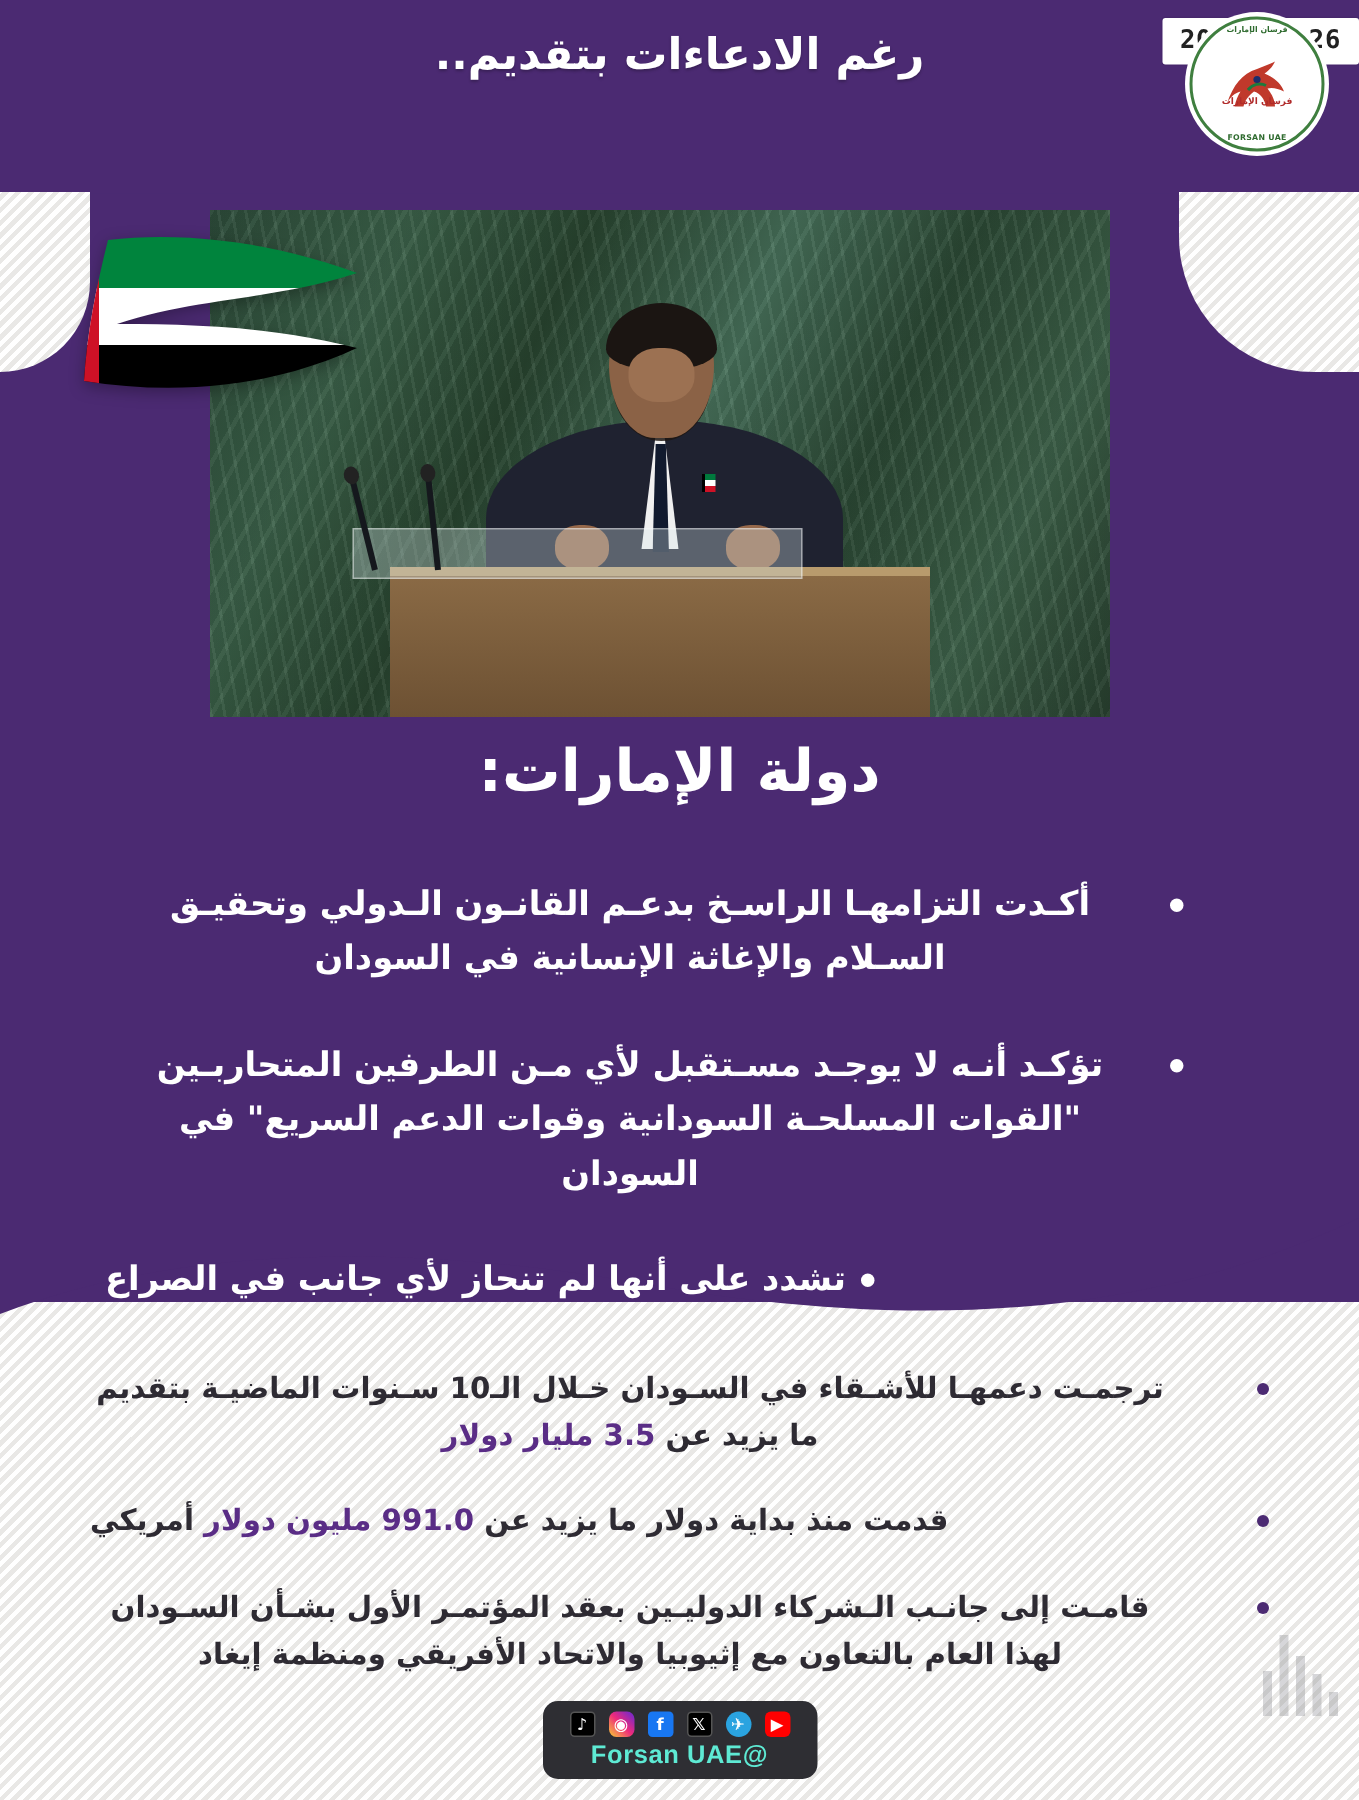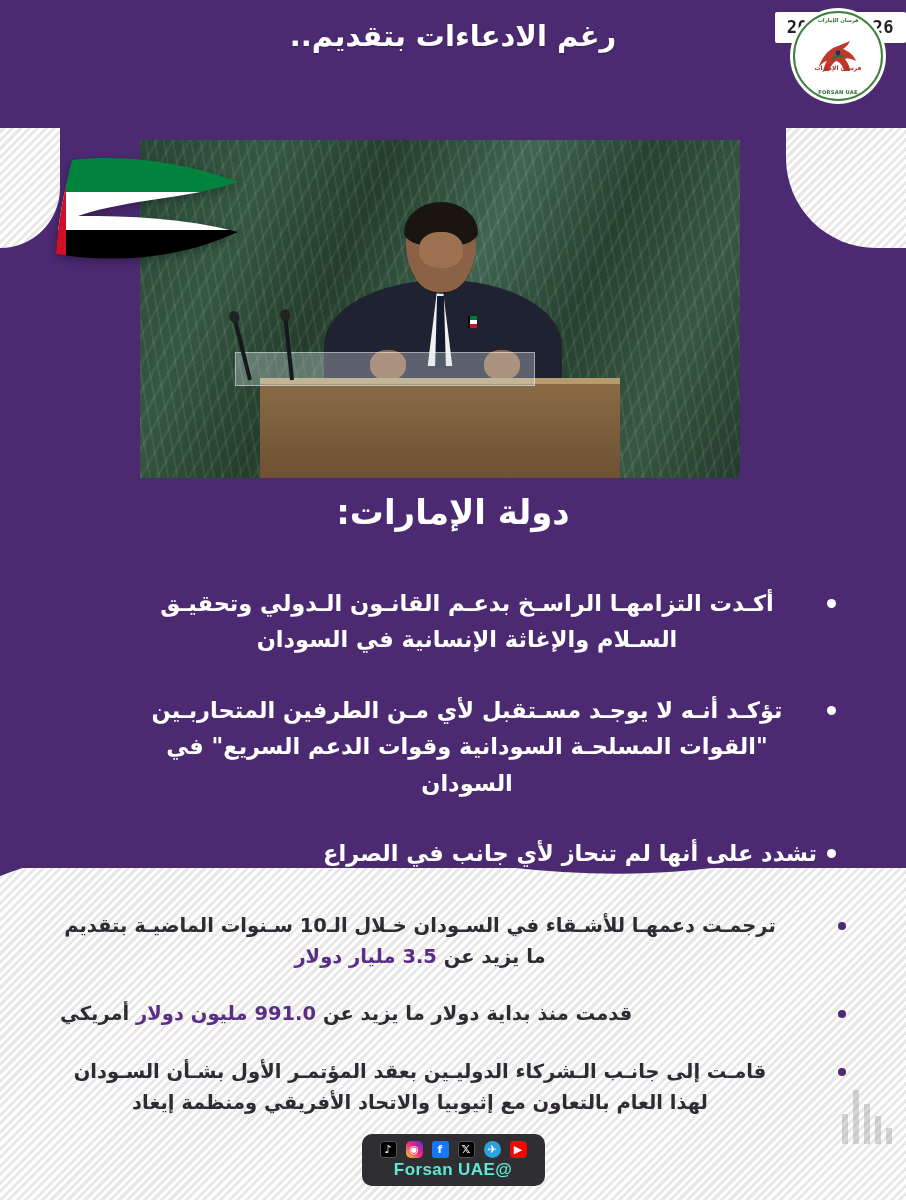--- a/index.html
+++ b/index.html
@@ -297,40 +297,40 @@
     z-index: 6;
     filter: drop-shadow(0 3px 5px rgba(0,0,0,0.3));
   }
 
   
   .section-heading {
     position: absolute;
     top: 492px; left: 0; width: 906px;
     text-align: center;
     color: #ffffff;
-    font-size: 34px;
+    font-size: 39px;
     font-weight: bold;
     z-index: 5;
     direction: rtl;
   }
 
   
   .purple-bullets {
     position: absolute;
     top: 585px; left: 70px;
     width: 766px;
     z-index: 5;
     direction: rtl;
     color: #ffffff;
   }
   .pb-item {
     display: flex;
     flex-direction: row;
     align-items: flex-start;
-    justify-content: flex-start;
+    justify-content: flex-end;
     margin-bottom: 34px;
   }
   .pb-dot {
     width: 9px; height: 9px;
     background: #ffffff;
     border-radius: 50%;
     margin: 14px 0 0 10px;
     flex: 0 0 auto;
   }
   .pb-text {

